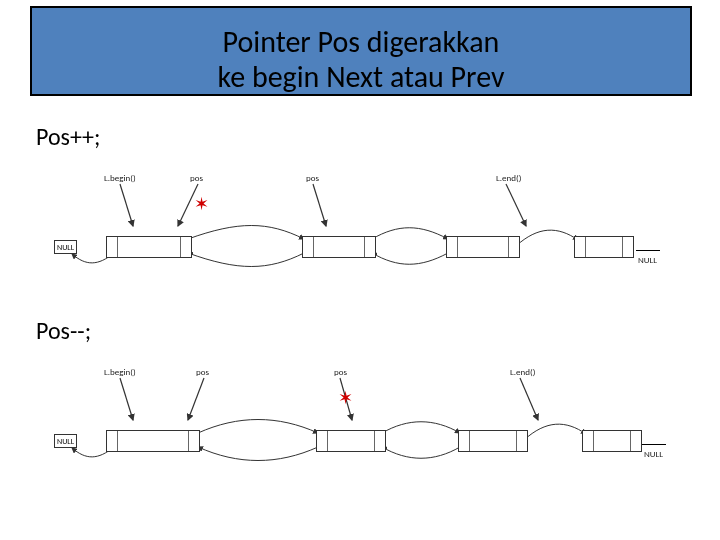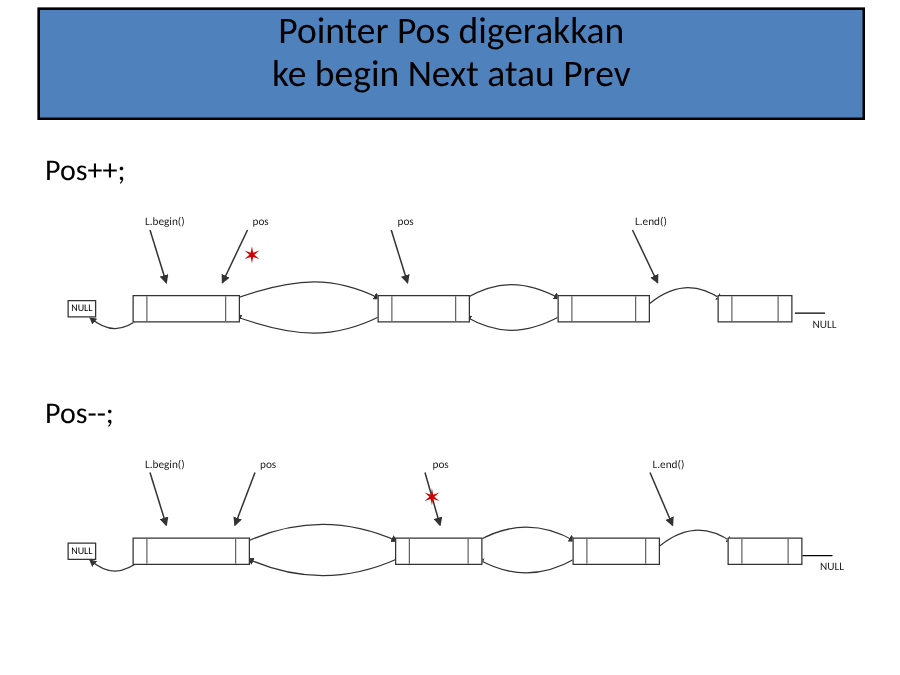--- a/index.html
+++ b/index.html
@@ -14,21 +14,21 @@
   .title-banner {
     position: absolute;
     top: 6px;
     left: 30px;
     width: 658px;
     height: 86px;
     background: #4f81bd;
     border: 2px solid #000;
     display: flex;
     flex-direction: column;
-    justify-content: flex-start;
+    justify-content: flex-end;
     align-items: center;
     line-height: 1.15;
   }
   .title-banner span {
     font-size: 30px;
     color: #000;
   }
   .label-posinc, .label-posdec {
     position: absolute;
     left: 36px;
@@ -74,21 +74,20 @@
   .nullbar {
     position: absolute;
     border-top: 1px solid #000;
     width: 24px;
   }
 
   .ptr-label {
     position: absolute;
     font-size: 9px;
     color: #222;
-    margin-left: 12px;
   }
 
   .star {
     position: absolute;
     width: 18px; height: 18px;
   }
   .star::before {
     content:"✶";
     position:absolute;
     font-size:18px;

